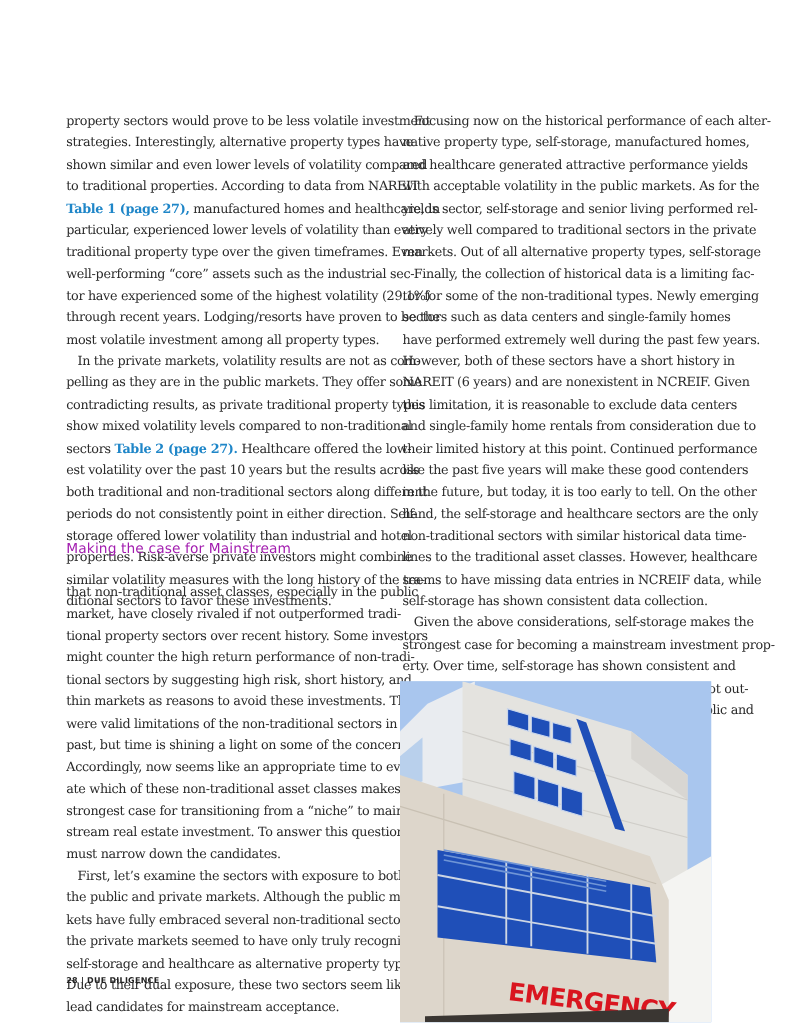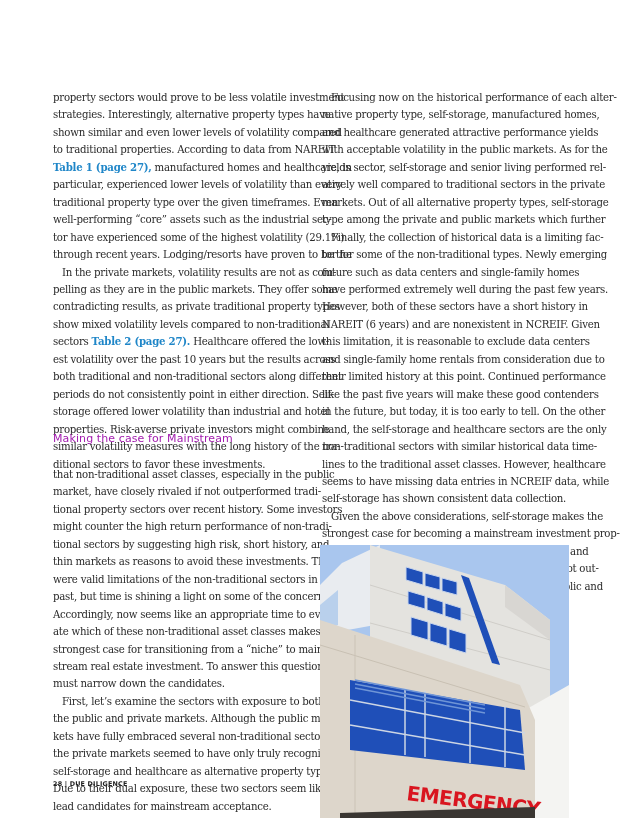--- a/index.html
+++ b/index.html
@@ -45,20 +45,21 @@
     <span class="line">property sectors would prove to be less volatile investment</span>
     <span class="line">strategies. Interestingly, alternative property types have</span>
     <span class="line">shown similar and even lower levels of volatility compared</span>
     <span class="line">to traditional properties. According to data from NAREIT</span>
     <span class="line"><span class="link">Table 1 (page 27),</span> <span>manufactured homes and healthcare, in</span></span>
     <span class="line">particular, experienced lower levels of volatility than every</span>
     <span class="line">traditional property type over the given timeframes. Even</span>
     <span class="line">well-performing “core” assets such as the industrial sec-</span>
     <span class="line">tor have experienced some of the highest volatility (29.1%)</span>
     <span class="line">through recent years. Lodging/resorts have proven to be the</span>
+    <span class="line">most volatile investment among all property types.</span>
   </div>
   <div>
     <span class="line indent">In the private markets, volatility results are not as com-</span>
     <span class="line">pelling as they are in the public markets. They offer some</span>
     <span class="line">contradicting results, as private traditional property types</span>
     <span class="line">show mixed volatility levels compared to non-traditional</span>
     <span class="line"><span>sectors</span> <span class="link">Table 2 (page 27).</span> <span>Healthcare offered the low-</span></span>
     <span class="line">est volatility over the past 10 years but the results across</span>
     <span class="line">both traditional and non-traditional sectors along different</span>
     <span class="line">periods do not consistently point in either direction. Self-</span>
@@ -100,26 +101,25 @@
 
 <div class="col col-right">
   <div>
     <span class="line indent">Focusing now on the historical performance of each alter-</span>
     <span class="line">native property type, self-storage, manufactured homes,</span>
     <span class="line">and healthcare generated attractive performance yields</span>
     <span class="line">with acceptable volatility in the public markets. As for the</span>
     <span class="line">yields sector, self-storage and senior living performed rel-</span>
     <span class="line">atively well compared to traditional sectors in the private</span>
     <span class="line">markets. Out of all alternative property types, self-storage</span>
-    <span class="line">type among the private and public markets which further</span>
   </div>
   <div>
     <span class="line indent">Finally, the collection of historical data is a limiting fac-</span>
     <span class="line">tor for some of the non-traditional types. Newly emerging</span>
-    <span class="line">future such as data centers and single-family homes</span>
+    <span class="line">sectors such as data centers and single-family homes</span>
     <span class="line">have performed extremely well during the past few years.</span>
     <span class="line">However, both of these sectors have a short history in</span>
     <span class="line">NAREIT (6 years) and are nonexistent in NCREIF. Given</span>
     <span class="line">this limitation, it is reasonable to exclude data centers</span>
     <span class="line">and single-family home rentals from consideration due to</span>
     <span class="line">their limited history at this point. Continued performance</span>
     <span class="line">like the past five years will make these good contenders</span>
     <span class="line">in the future, but today, it is too early to tell. On the other</span>
     <span class="line">hand, the self-storage and healthcare sectors are the only</span>
     <span class="line">non-traditional sectors with similar historical data time-</span>

